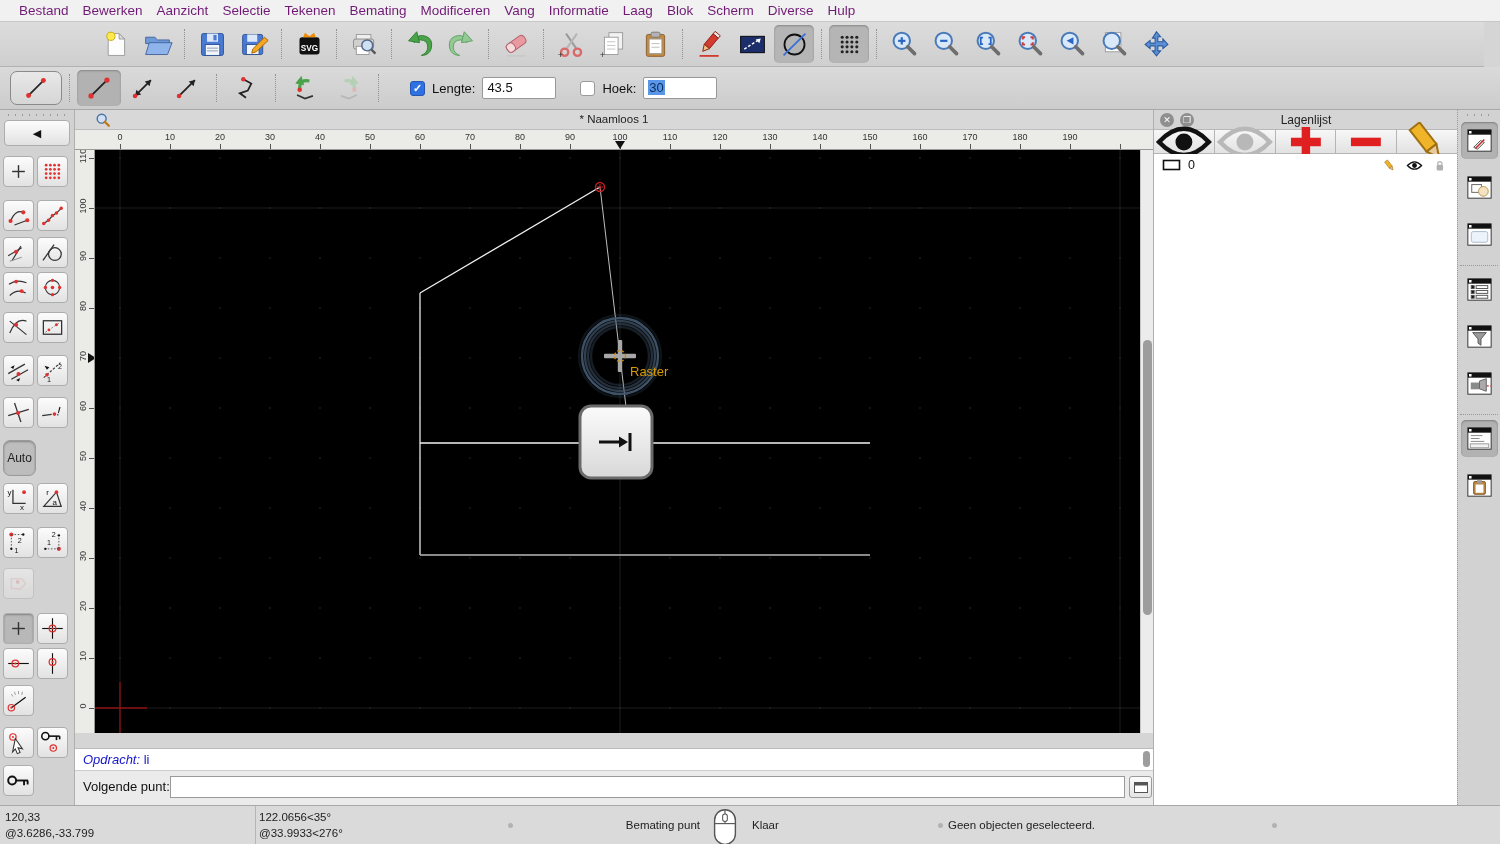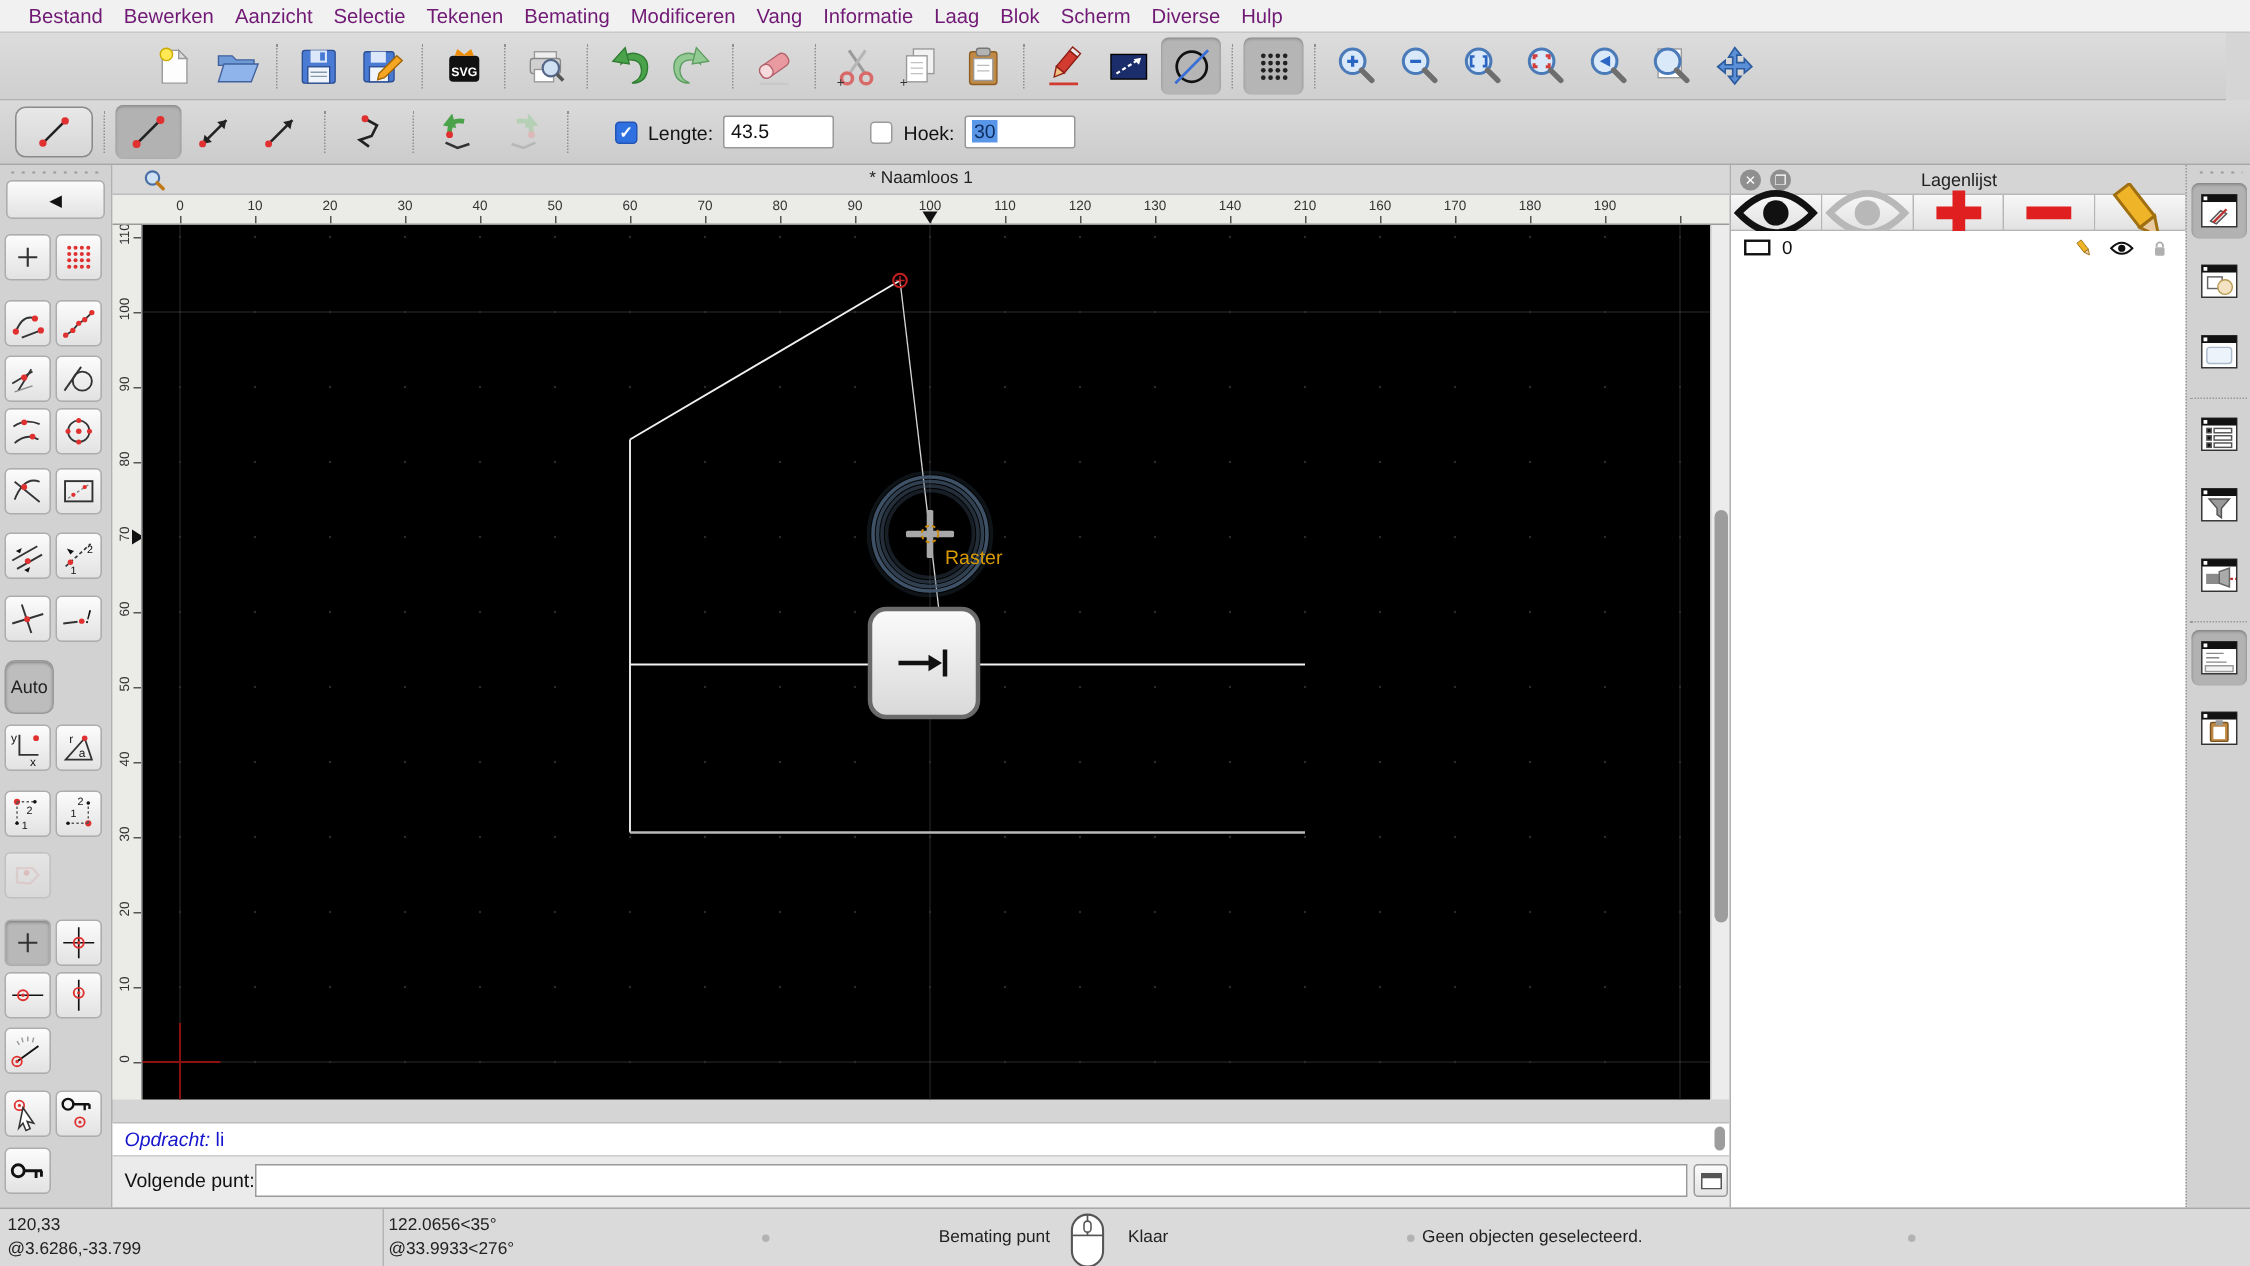--- a/index.html
+++ b/index.html
@@ -783,21 +783,21 @@
         <span class="h-lab" style="left: 545px;">100</span>
         <span class="h-tick" style="left: 545px;"></span>
         <span class="h-lab" style="left: 595px;">110</span>
         <span class="h-tick" style="left: 595px;"></span>
         <span class="h-lab" style="left: 645px;">120</span>
         <span class="h-tick" style="left: 645px;"></span>
         <span class="h-lab" style="left: 695px;">130</span>
         <span class="h-tick" style="left: 695px;"></span>
         <span class="h-lab" style="left: 745px;">140</span>
         <span class="h-tick" style="left: 745px;"></span>
-        <span class="h-lab" style="left: 795px;">210</span>
+        <span class="h-lab" style="left: 795px;">150</span>
         <span class="h-tick" style="left: 795px;"></span>
         <span class="h-lab" style="left: 845px;">160</span>
         <span class="h-tick" style="left: 845px;"></span>
         <span class="h-lab" style="left: 895px;">170</span>
         <span class="h-tick" style="left: 895px;"></span>
         <span class="h-lab" style="left: 945px;">180</span>
         <span class="h-tick" style="left: 945px;"></span>
         <span class="h-lab" style="left: 995px;">190</span>
         <span class="h-tick" style="left: 995px;"></span>
         <span class="h-lab" style="left: 1045px; margin-top: 29px;">200</span>

